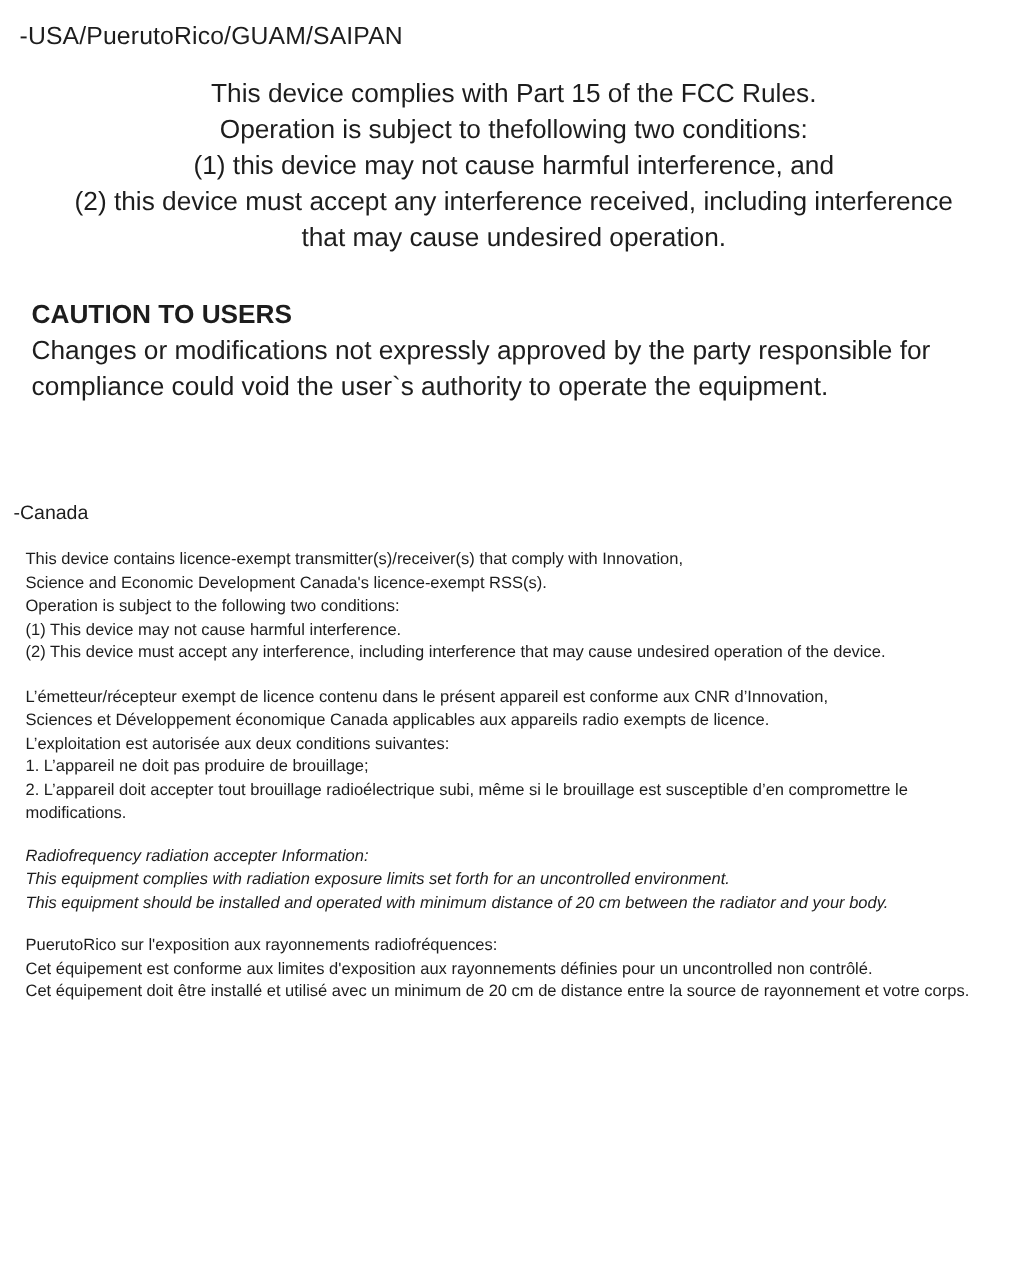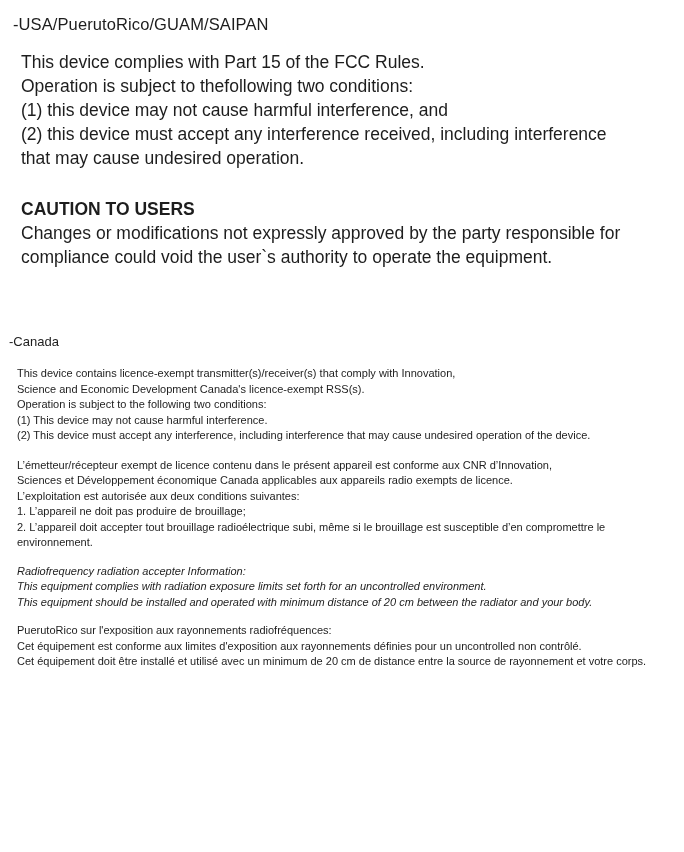--- a/index.html
+++ b/index.html
@@ -28,21 +28,21 @@
   .fcc-id {
     margin: 17px 0 0 21px;
     font-size: 17px;
     line-height: 22px;
   }
   .part15 {
     margin: 15px 0 0 21px;
     font-size: 17.5px;
     line-height: 24px;
   }
-  .part15 .line { white-space: nowrap; }
+  .part15 .line { white-space: nowrap; text-align: center; }
   .caution-heading {
     margin: 27px 0 0 21px;
     font-size: 17.5px;
     line-height: 24px;
     font-weight: bold;
   }
   .caution-body {
     margin: 0 0 0 21px;
     font-size: 17.5px;
     line-height: 24px;
@@ -98,21 +98,21 @@
     <div class="line">(1) This device may not cause harmful interference.</div>
     <div class="line">(2) This device must accept any interference, including interference that may cause undesired operation of the device.</div>
   </div>
 
   <div class="fine french">
     <div class="line">L’émetteur/récepteur exempt de licence contenu dans le présent appareil est conforme aux CNR d’Innovation,</div>
     <div class="line">Sciences et Développement économique Canada applicables aux appareils radio exempts de licence.</div>
     <div class="line">L’exploitation est autorisée aux deux conditions suivantes:</div>
     <div class="line">1. L’appareil ne doit pas produire de brouillage;</div>
     <div class="line">2. L’appareil doit accepter tout brouillage radioélectrique subi, même si le brouillage est susceptible d’en compromettre le</div>
-    <div class="line">environnement.</div>
+    <div class="line">modifications.</div>
   </div>
 
   <div class="fine italic">
     <div class="line">Radiofrequency radiation accepter Information:</div>
     <div class="line">This equipment complies with radiation exposure limits set forth for an uncontrolled environment.</div>
     <div class="line">This equipment should be installed and operated with minimum distance of 20 cm between the radiator and your body.</div>
   </div>
 
   <div class="fine fr-rf">
     <div class="line">PuerutoRico sur l'exposition aux rayonnements radiofréquences:</div>

